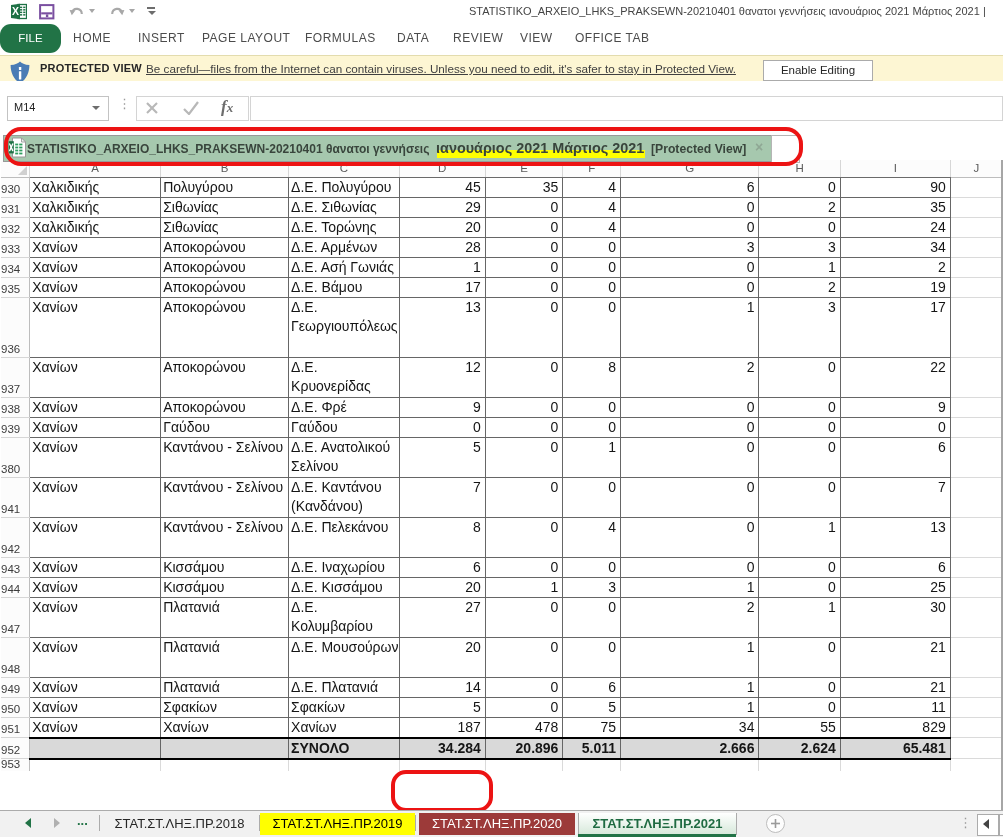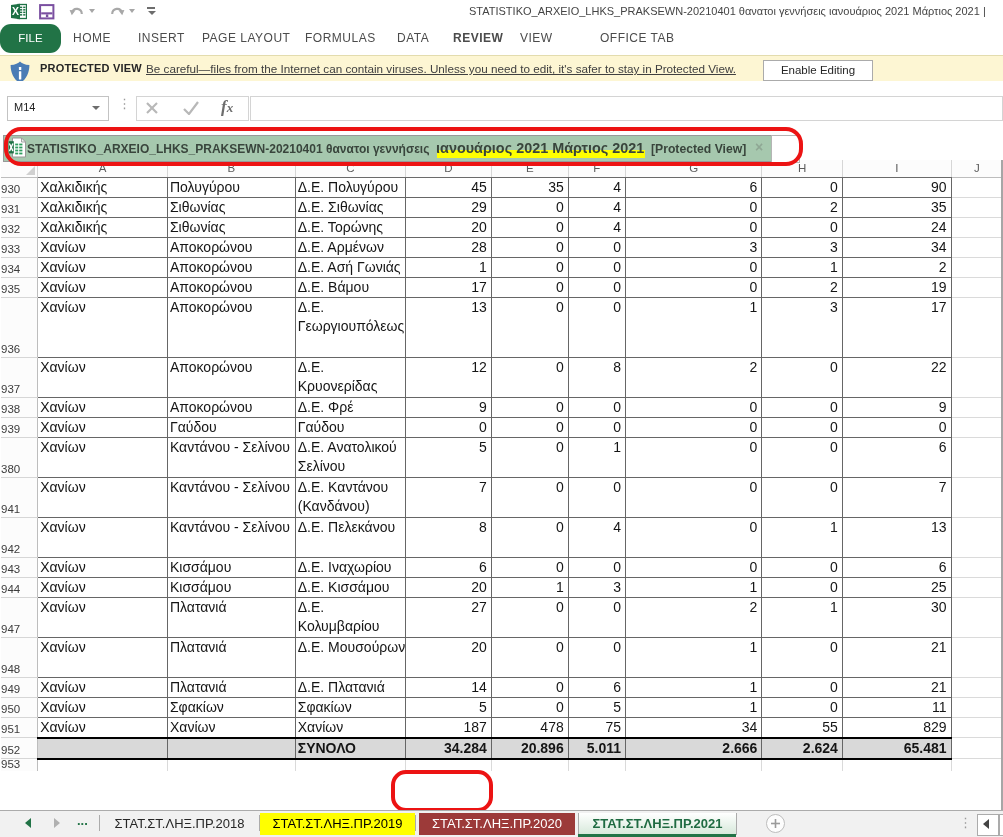--- a/index.html
+++ b/index.html
@@ -25,21 +25,21 @@
 #namebox{left:7px;top:15px;width:100px;height:23px;border:1px solid #c3c3c3;background:#fff;}
 #nametext{left:6px;top:4px;font-size:11px;color:#222;}
 #namearrow{left:84px;top:9px;width:0;height:0;border-left:4px solid transparent;border-right:4px solid transparent;border-top:4px solid #6d6d6d;}
 #fbdots{left:118px;top:15px;font-size:13px;color:#9a9a9a;letter-spacing:0;}
 #fxbox{left:136px;top:15px;width:111px;height:23px;border:1px solid #d4d4d4;background:#fff;}
 #fxfield{left:250px;top:15px;width:751px;height:23px;border:1px solid #d4d4d4;background:#fff;}
 
 #grid{left:1px;top:160px;}
 table{border-collapse:collapse;table-layout:fixed;}
 td{padding:0;margin:0;overflow:hidden;font-size:14px;color:#151515;vertical-align:top;line-height:19px;white-space:nowrap;}
-td.rh{font-size:11.5px;color:#3c3c3c;text-align:center;padding-right:17px;vertical-align:bottom;
+td.rh{font-size:11.5px;color:#3c3c3c;text-align:center;padding-right:9px;vertical-align:bottom;
   border-right:1px solid #bdbdbd;border-bottom:1px solid #d6d6d6;background:#fcfcfc;line-height:15px;}
 td.ch{font-size:11.5px;color:#5a5a5a;text-align:center;vertical-align:middle;
   border-right:1px solid #d6d6d6;border-bottom:1px solid #bdbdbd;background:#fcfcfc;line-height:16px;}
 td.c{border:1px solid #666;padding-left:2px;}
 td.n{border:1px solid #666;text-align:right;padding-right:4px;}
 td.j{border-bottom:1px solid #dadada;}
 td.tot{background:#d9d9d9;font-weight:bold;border-top:2px solid #000;border-bottom:2px solid #000;margin-left:48px;}
 
 #greenbar{left:3px;top:135px;width:768px;height:25px;background:#a6c8ae;border:1px solid #999;border-right:none;}
 #ghl{left:437px;top:150px;width:208px;height:8px;background:#ffff00;}
@@ -93,23 +93,23 @@
     <div class="abs" id="titletext">STATISTIKO_ARXEIO_LHKS_PRAKSEWN-20210401 θανατοι γεννήσεις  ιανουάριος 2021 Μάρτιος 2021  |</div>
   </div>
 
   <div class="abs" id="ribbon">
     <div id="filetab">FILE</div>
     <div class="rtab" style="left:73px;">HOME</div>
     <div class="rtab" style="left:138px;">INSERT</div>
     <div class="rtab" style="left:202px;">PAGE LAYOUT</div>
     <div class="rtab" style="left:305px;">FORMULAS</div>
     <div class="rtab" style="left:397px;">DATA</div>
-    <div class="rtab" style="left:453px;font-weight:bold;">REVIEW</div>
+    <div class="rtab" style="left:453px;">REVIEW</div>
     <div class="rtab" style="left:520px;">VIEW</div>
-    <div class="rtab" style="left:575px;margin-left:25px;">OFFICE TAB</div>
+    <div class="rtab" style="left:575px;">OFFICE TAB</div>
   </div>
 
   <div class="abs" id="msgbar">
     <svg class="abs" style="left:10px;top:5px" width="20" height="23" viewBox="0 0 20 23">
       <path d="M10 0.4 C11.5 2.2 14.8 3.6 19.4 4.1 C19.4 11.2 16.8 18.2 10 22.4 C3.2 18.2 0.6 11.2 0.6 4.1 C5.2 3.6 8.5 2.2 10 0.4 Z" fill="#4a7cb5"></path>
       <rect x="8.9" y="6.1" width="2.4" height="2.9" fill="#fff" rx="0.5"></rect>
       <rect x="8.9" y="10.2" width="2.4" height="8.2" fill="#fff" rx="0.5"></rect>
     </svg>
     <div class="abs" id="pvtext">PROTECTED VIEW</div>
     <div class="abs" id="pvlink">Be careful—files from the Internet can contain viruses. Unless you need to edit, it's safer to stay in Protected View.</div>

